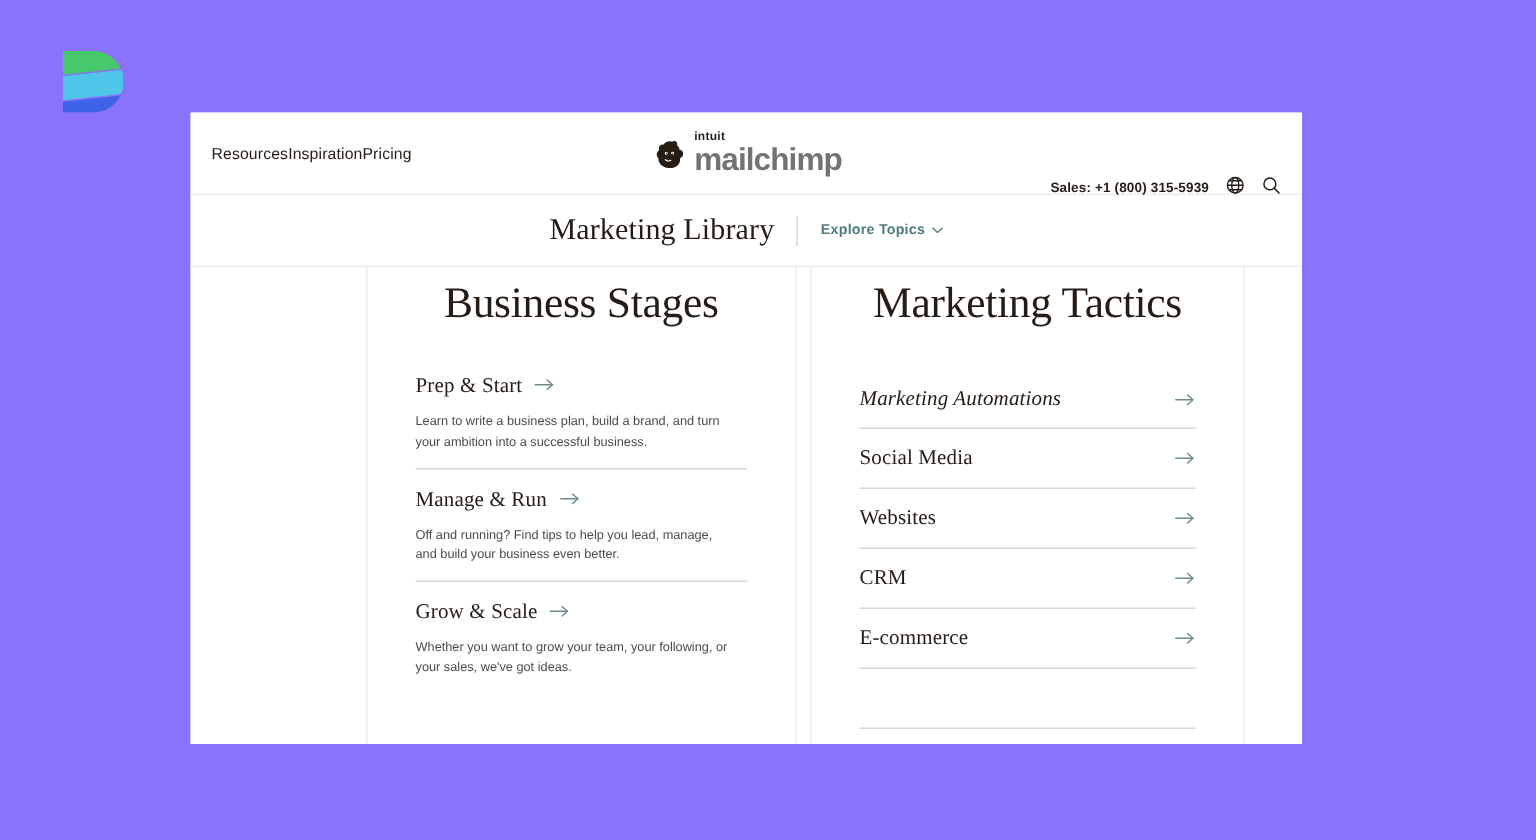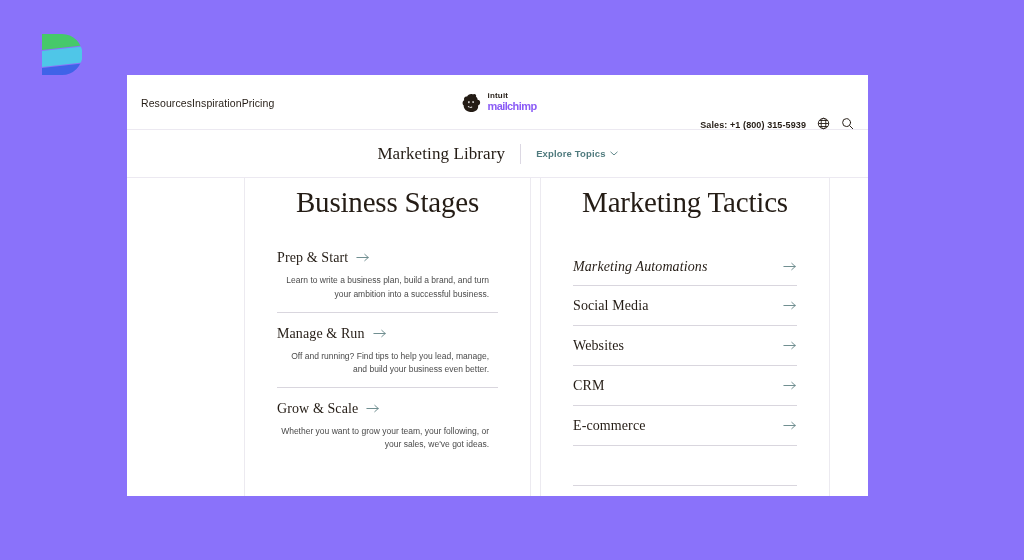--- a/index.html
+++ b/index.html
@@ -74,23 +74,23 @@
   .logo-freddie { width: 24px; height: 24px; flex: none; display: block; }
   .logo-words { display: flex; flex-direction: column; line-height: 1; }
   .logo-intuit {
     font-size: 8px;
     font-weight: 700;
     color: #241c15;
     letter-spacing: .2px;
     margin-bottom: 1px;
   }
   .logo-mailchimp {
-    font-size: 11px;
+    font-size: 21px;
     font-weight: 700;
-    color: #8b5cf6;
+    color: #737373;
     letter-spacing: -.6px;
   }
 
   .header-right {
     position: absolute;
     right: 14px;
     top: 0;
     height: 55px;
     display: flex;
     align-items: flex-end;
@@ -112,21 +112,21 @@
     position: relative;
     border-bottom: 1px solid #ece9f1;
     background: #fff;
     display: flex;
     align-items: center;
     justify-content: center;
     gap: 0;
   }
   .library-title {
     font-family: "Liberation Serif", serif;
-    font-size: 17px;
+    font-size: 20px;
     color: #241c15;
     letter-spacing: .1px;
     cursor: pointer;
     padding-right: 15px;
   }
   .sub-divider {
     width: 1px;
     height: 20px;
     background: #dcd8e3;
     flex: none;
@@ -173,21 +173,21 @@
     font-size: 29px;
     color: #241c15;
     text-align: center;
     letter-spacing: -.2px;
     margin-top: 8px;
     line-height: 1.15;
   }
 
   
   .stage-list { margin-top: 31px; }
-  .stage-item { padding-bottom: 11px; border-bottom: 1px solid #d9d6de; text-align: right; }
+  .stage-item { padding-bottom: 11px; border-bottom: 1px solid #d9d6de; }
   .stage-item:last-child { border-bottom: none; padding-bottom: 0; }
   .stage-item + .stage-item { margin-top: 13px; }
 
   .stage-head {
     display: flex;
     align-items: baseline;
     gap: 8px;
     cursor: pointer;
   }
   .stage-name {

